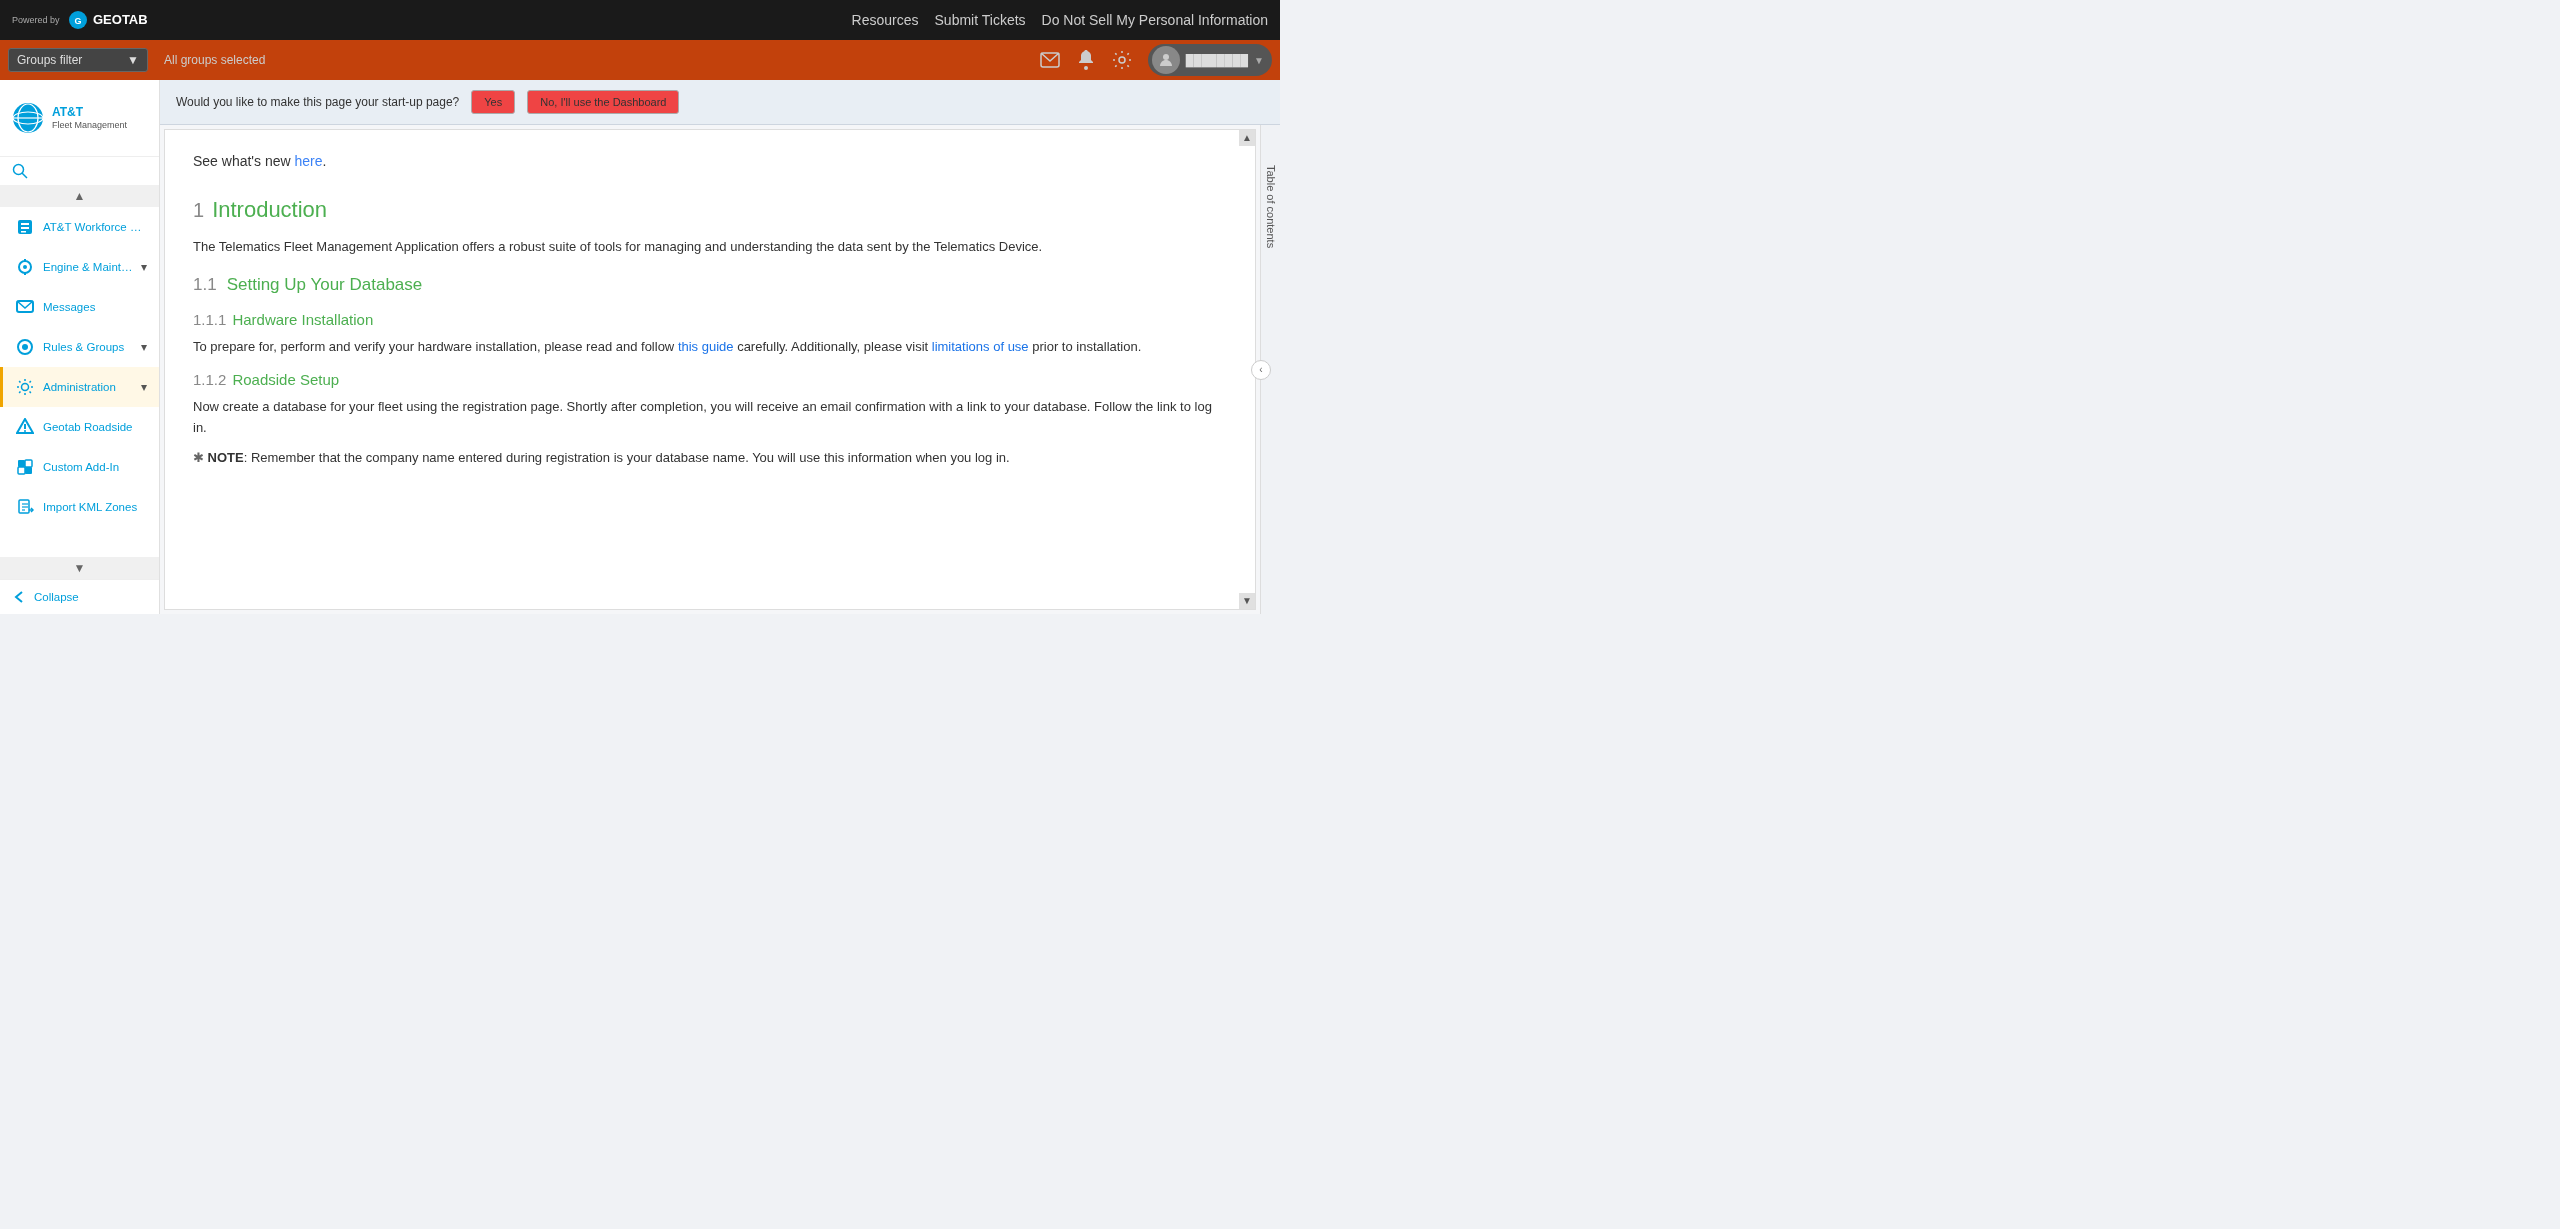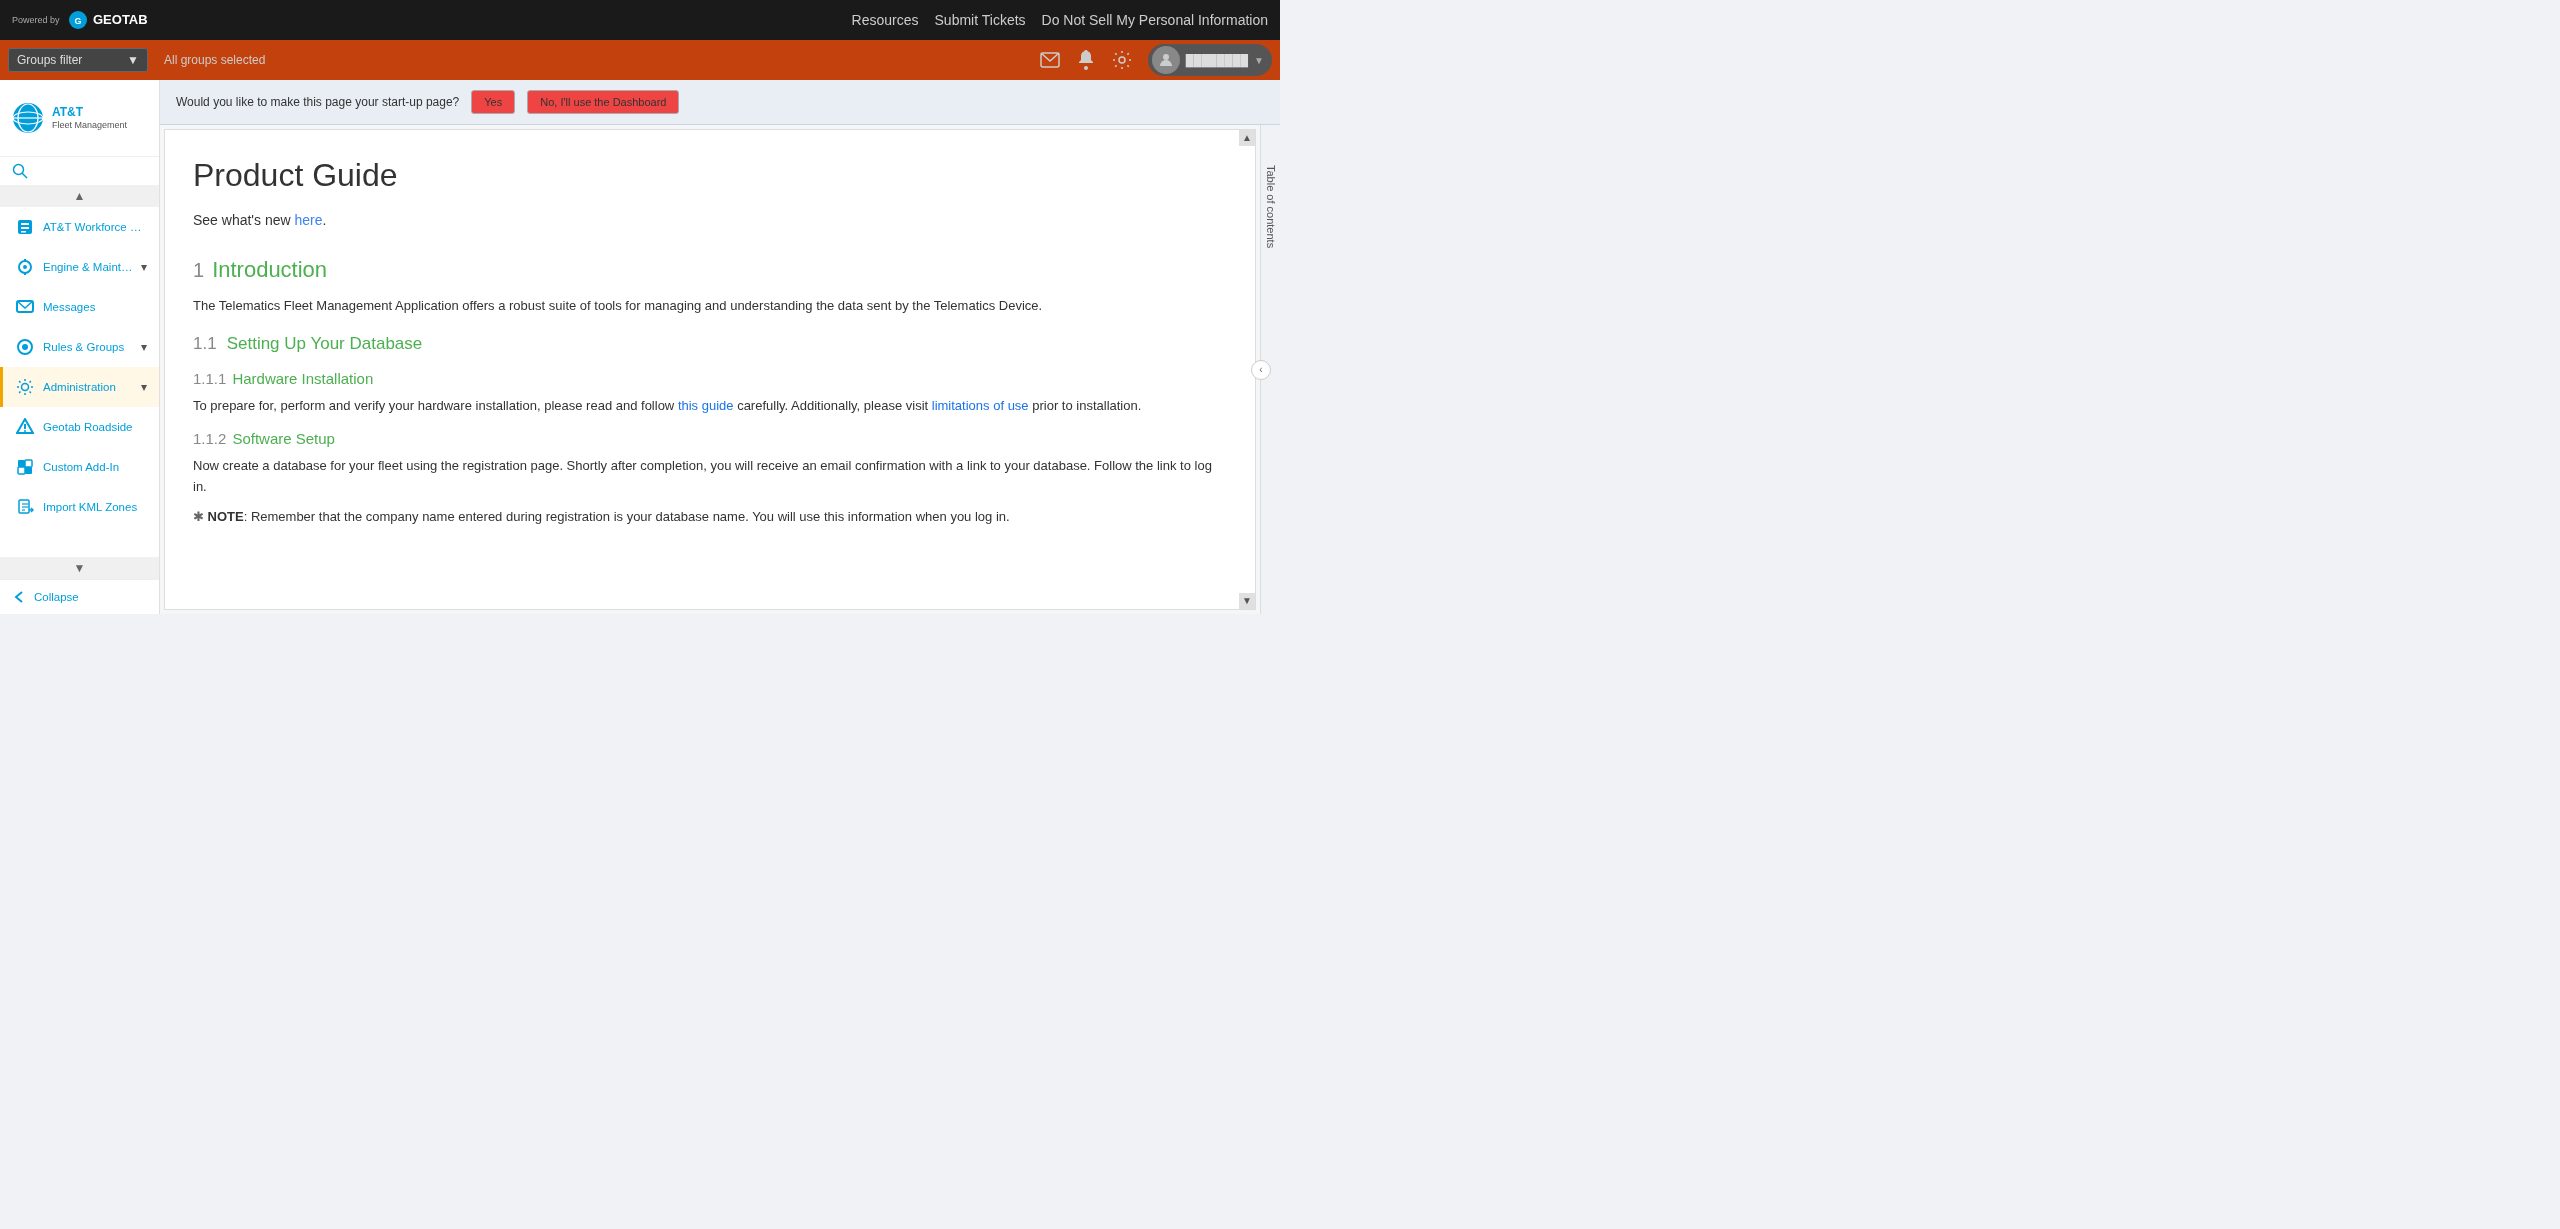--- a/index.html
+++ b/index.html
@@ -563,21 +563,20 @@
       <span>Would you like to make this page your start-up page?</span>
       <button class="startup-btn">Yes</button>
       <button class="startup-btn">No, I'll use the Dashboard</button>
     </div>
 
     <div class="doc-container">
       <div class="doc-content">
 
         <div class="scroll-arrow scroll-top">▲</div>
 
-        <h1 class="doc-title">Product Guide</h1>
 
         <p class="doc-subtitle">
           <span>See what's new </span><a href="#">here</a><span>.</span>
         </p>
 
         <div class="section-h1">
           <span class="section-num">1</span>
           <span class="section-title-green">Introduction</span>
         </div>
         <p class="doc-para">The Telematics Fleet Management Application offers a robust suite of tools for managing and understanding the data sent by the Telematics Device.</p>
@@ -590,21 +589,21 @@
         <div class="section-h3">
           <span class="section-num-gray">1.1.1</span>
           <span class="section-title-link">Hardware Installation</span>
         </div>
         <p class="doc-para">
           <span>To prepare for, perform and verify your hardware installation, please read and follow </span><a href="#">this guide</a><span> carefully. Additionally, please visit </span><a href="#">limitations of use</a><span> prior to installation.</span>
         </p>
 
         <div class="section-h3">
           <span class="section-num-gray">1.1.2</span>
-          <span class="section-title-link">Software Setup</span>
+          <span class="section-title-link">Roadside Setup</span>
         </div>
         <p class="doc-para">Now create a database for your fleet using the registration page. Shortly after completion, you will receive an email confirmation with a link to your database. Follow the link to log in.</p>
 
         <p class="note-para">
           <span class="note-star">✱</span>
           <strong>NOTE</strong><span>: Remember that the company name entered during registration is your database name. You will use this information when you log in.</span>
         </p>
 
         <div class="scroll-arrow scroll-bottom">▼</div>
       </div>

